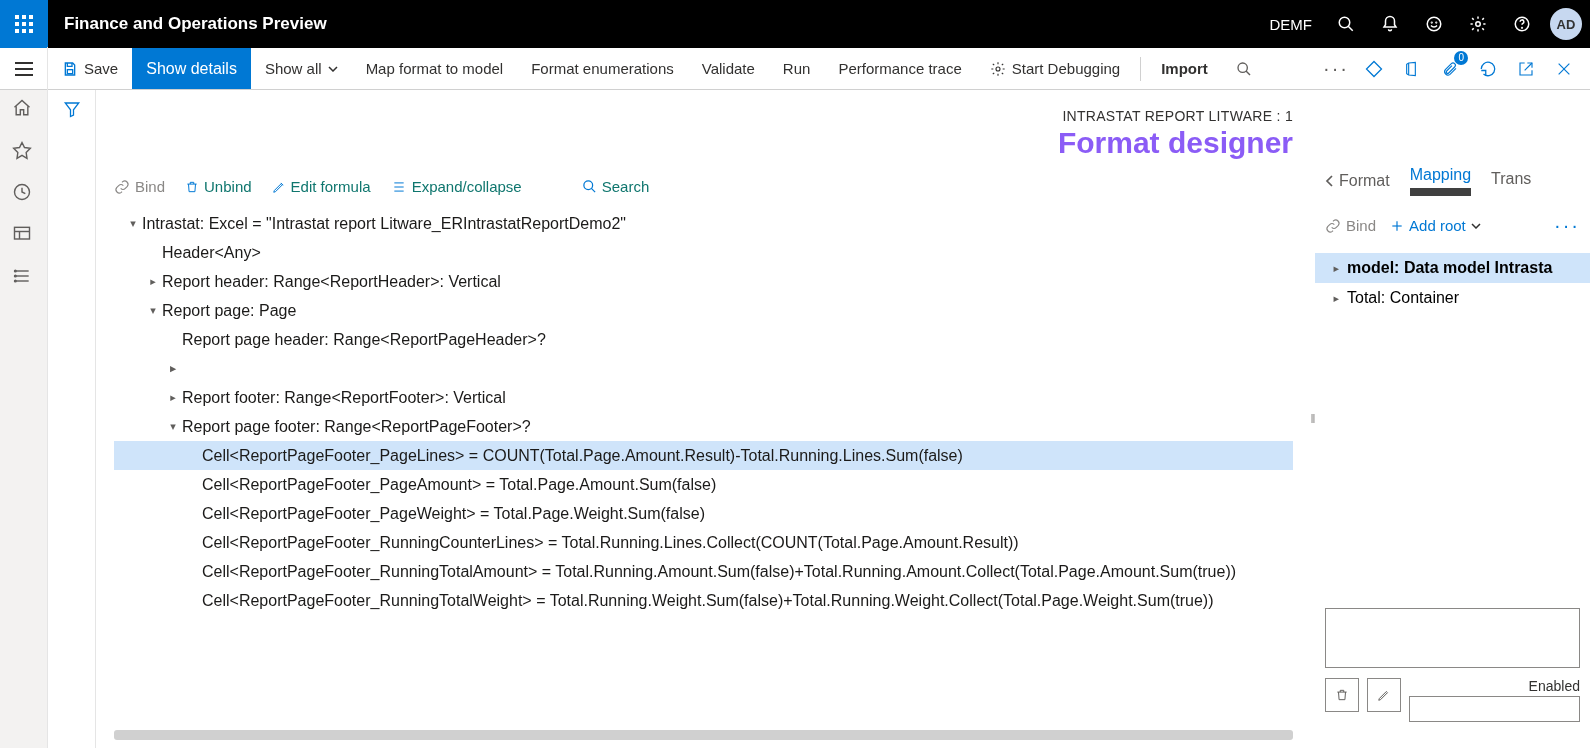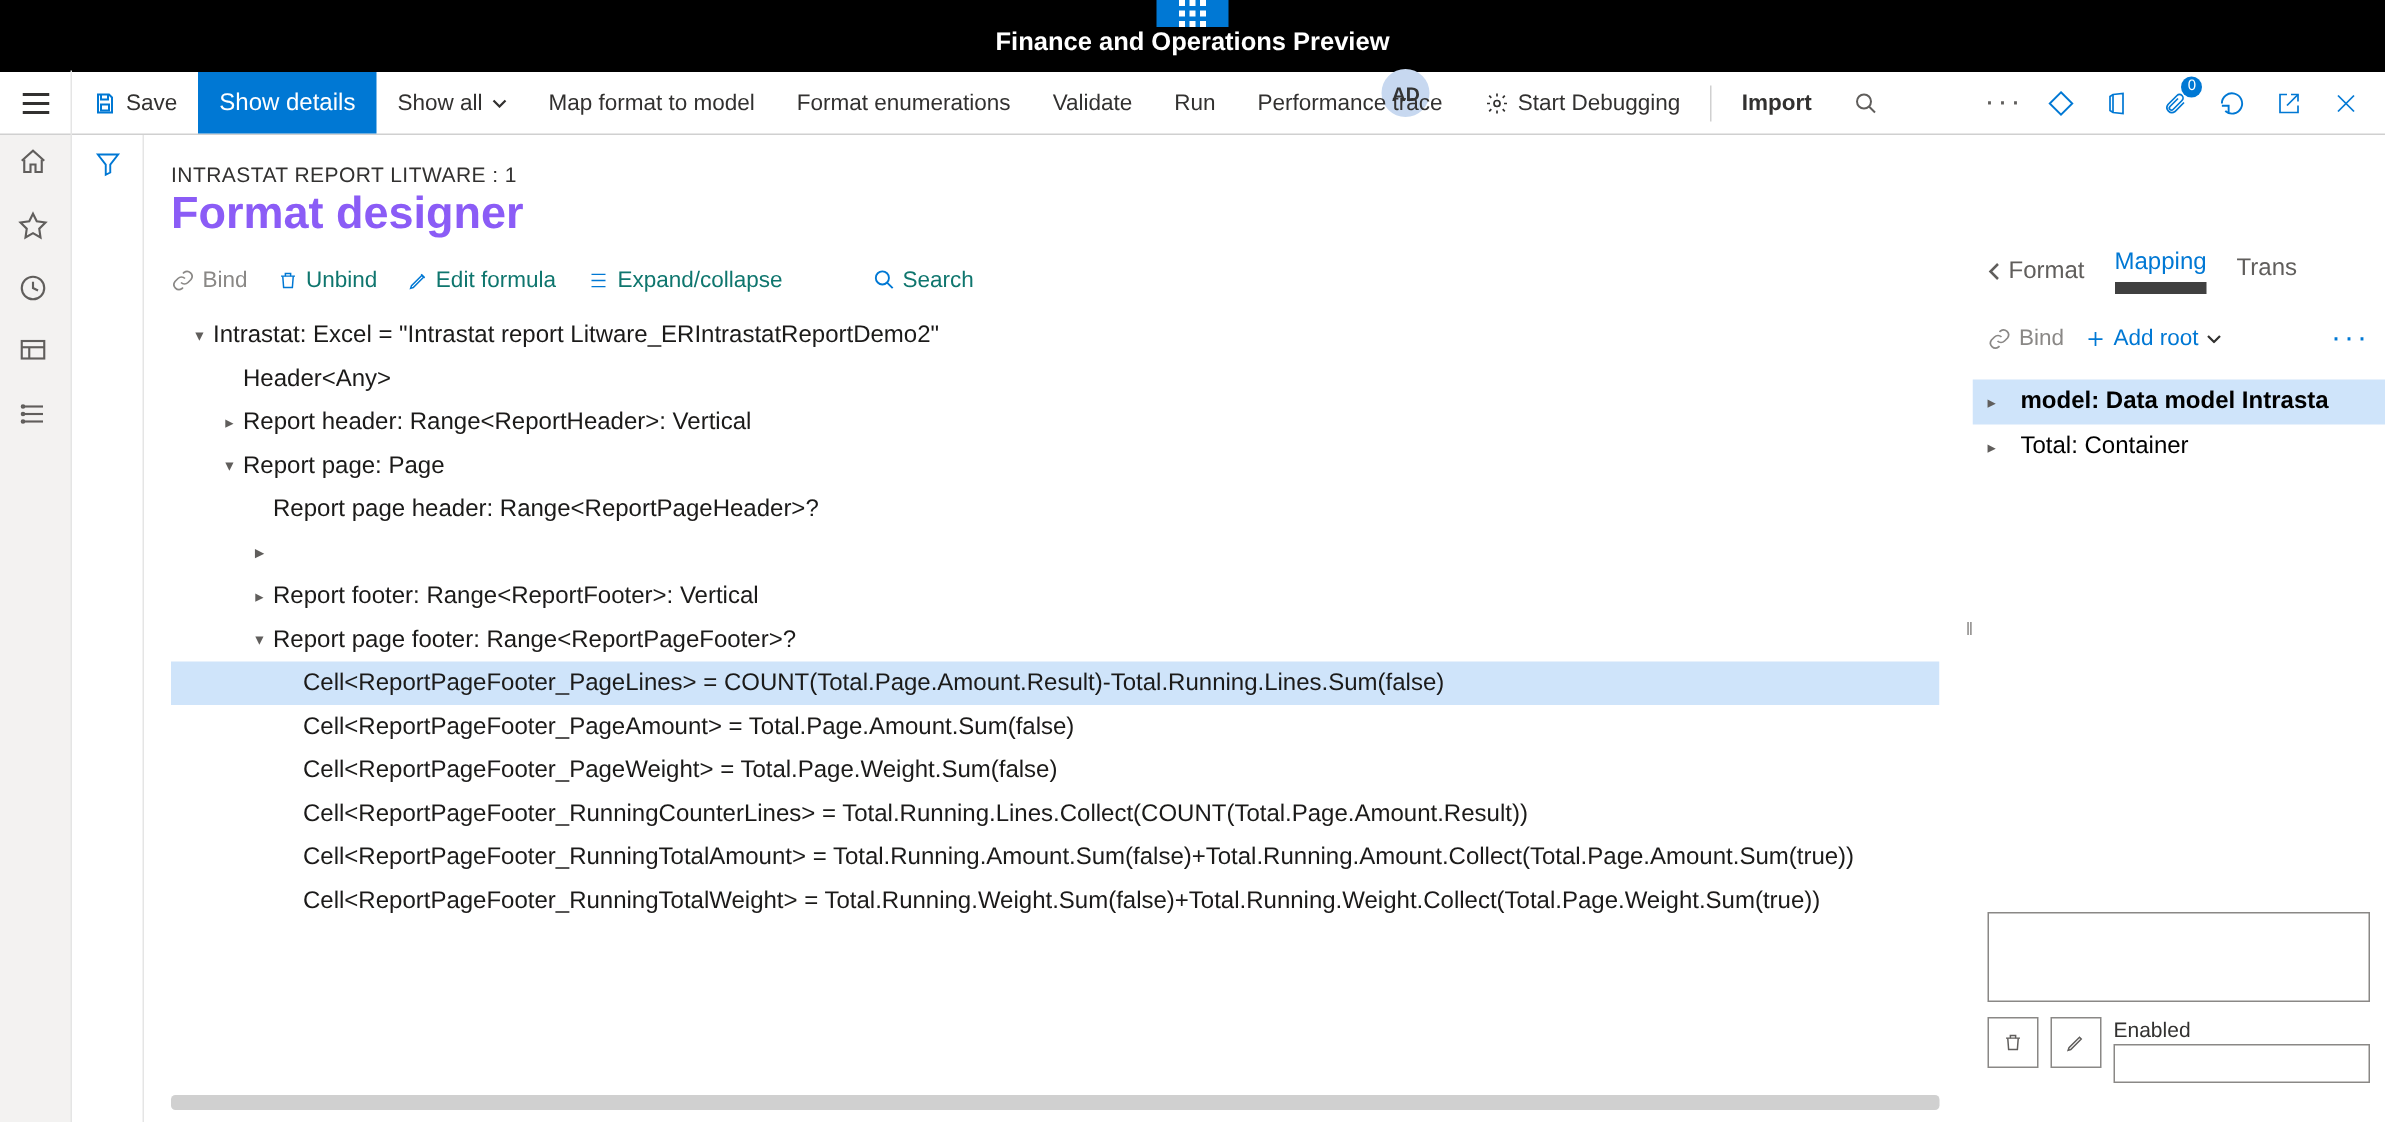--- a/index.html
+++ b/index.html
@@ -1,19 +1,19 @@
 <!DOCTYPE html>
 <html><head>
 <meta charset="utf-8">
 <style>
 * { box-sizing: border-box; margin: 0; padding: 0; font-family: "Segoe UI", Arial, sans-serif; }
 html, body { width: 1590px; height: 750px; overflow: hidden; background: #fff; }
 
 
-.top-header { height: 48px; background: #000; color: #fff; display: flex; align-items: center; flex-direction: column; }
+.top-header { height: 48px; background: #000; color: #fff; display: flex; align-items: center; }
 .waffle { width: 48px; height: 48px; display: flex; align-items: center; justify-content: center; background: #0078d4; }
 .waffle svg { fill: #fff; }
 .app-title { padding: 0 16px; font-size: 17px; font-weight: 600; }
 .top-spacer { flex: 1; }
 .top-right { display: flex; align-items: center; gap: 0; padding-right: 8px; }
 .top-right .tenant { font-size: 15px; padding: 0 12px; }
 .top-right .icon-btn { width: 44px; height: 48px; display: flex; align-items: center; justify-content: center; cursor: pointer; }
 .avatar { width: 32px; height: 32px; border-radius: 50%; background: #c7d8f0; color: #333; display: flex; align-items: center; justify-content: center; font-size: 13px; font-weight: 600; margin-left: 6px; }
 
 
@@ -21,21 +21,21 @@
 .left-rail-top { width: 48px; height: 44px; display: flex; align-items: center; justify-content: center; border-right: 1px solid #e5e5e5; }
 .action-bar .act { padding: 0 14px; height: 100%; display: flex; align-items: center; gap: 6px; font-size: 15px; color: #323130; cursor: pointer; }
 .action-bar .act.primary { background: #0078d4; color: #fff; font-size: 16px; }
 .action-bar .act.bold { font-weight: 600; }
 .action-bar .right-icons { display: flex; align-items: center; gap: 10px; padding-right: 12px; }
 .action-bar .ri { width: 28px; height: 28px; display: flex; align-items: center; justify-content: center; color: #0078d4; cursor: pointer; }
 .notif-pill { position: relative; }
 .notif-pill .badge { position: absolute; top: -4px; right: -4px; background: #0078d4; color: #fff; border-radius: 8px; font-size: 10px; padding: 0 4px; line-height: 14px; }
 
 
-.content-row { display: flex; height: calc(750px - 48px - 44px); }
+.content-row { display: flex; height: calc(750px - 48px - 44px); text-align: right; }
 .left-rail { width: 48px; background: #f3f2f1; border-right: 1px solid #e5e5e5; display: flex; flex-direction: column; align-items: center; padding-top: 8px; gap: 18px; }
 .left-rail .r-icon { width: 24px; height: 24px; color: #605e5c; cursor: pointer; }
 .filter-col { width: 48px; border-right: 1px solid #e5e5e5; display: flex; justify-content: center; padding-top: 10px; }
 .filter-col .f-icon { color: #0078d4; }
 
 .main { flex: 1; display: flex; overflow: hidden; }
 .main-left { flex: 1; padding: 18px 18px 8px 18px; overflow: hidden; display: flex; flex-direction: column; }
 .breadcrumb { font-size: 14px; color: #323130; letter-spacing: 0.3px; }
 .page-title { font-size: 30px; font-weight: 600; color: #8b5cf6; margin-top: 2px; }
 .sub-toolbar { margin-top: 18px; display: flex; align-items: center; gap: 20px; font-size: 15px; }

